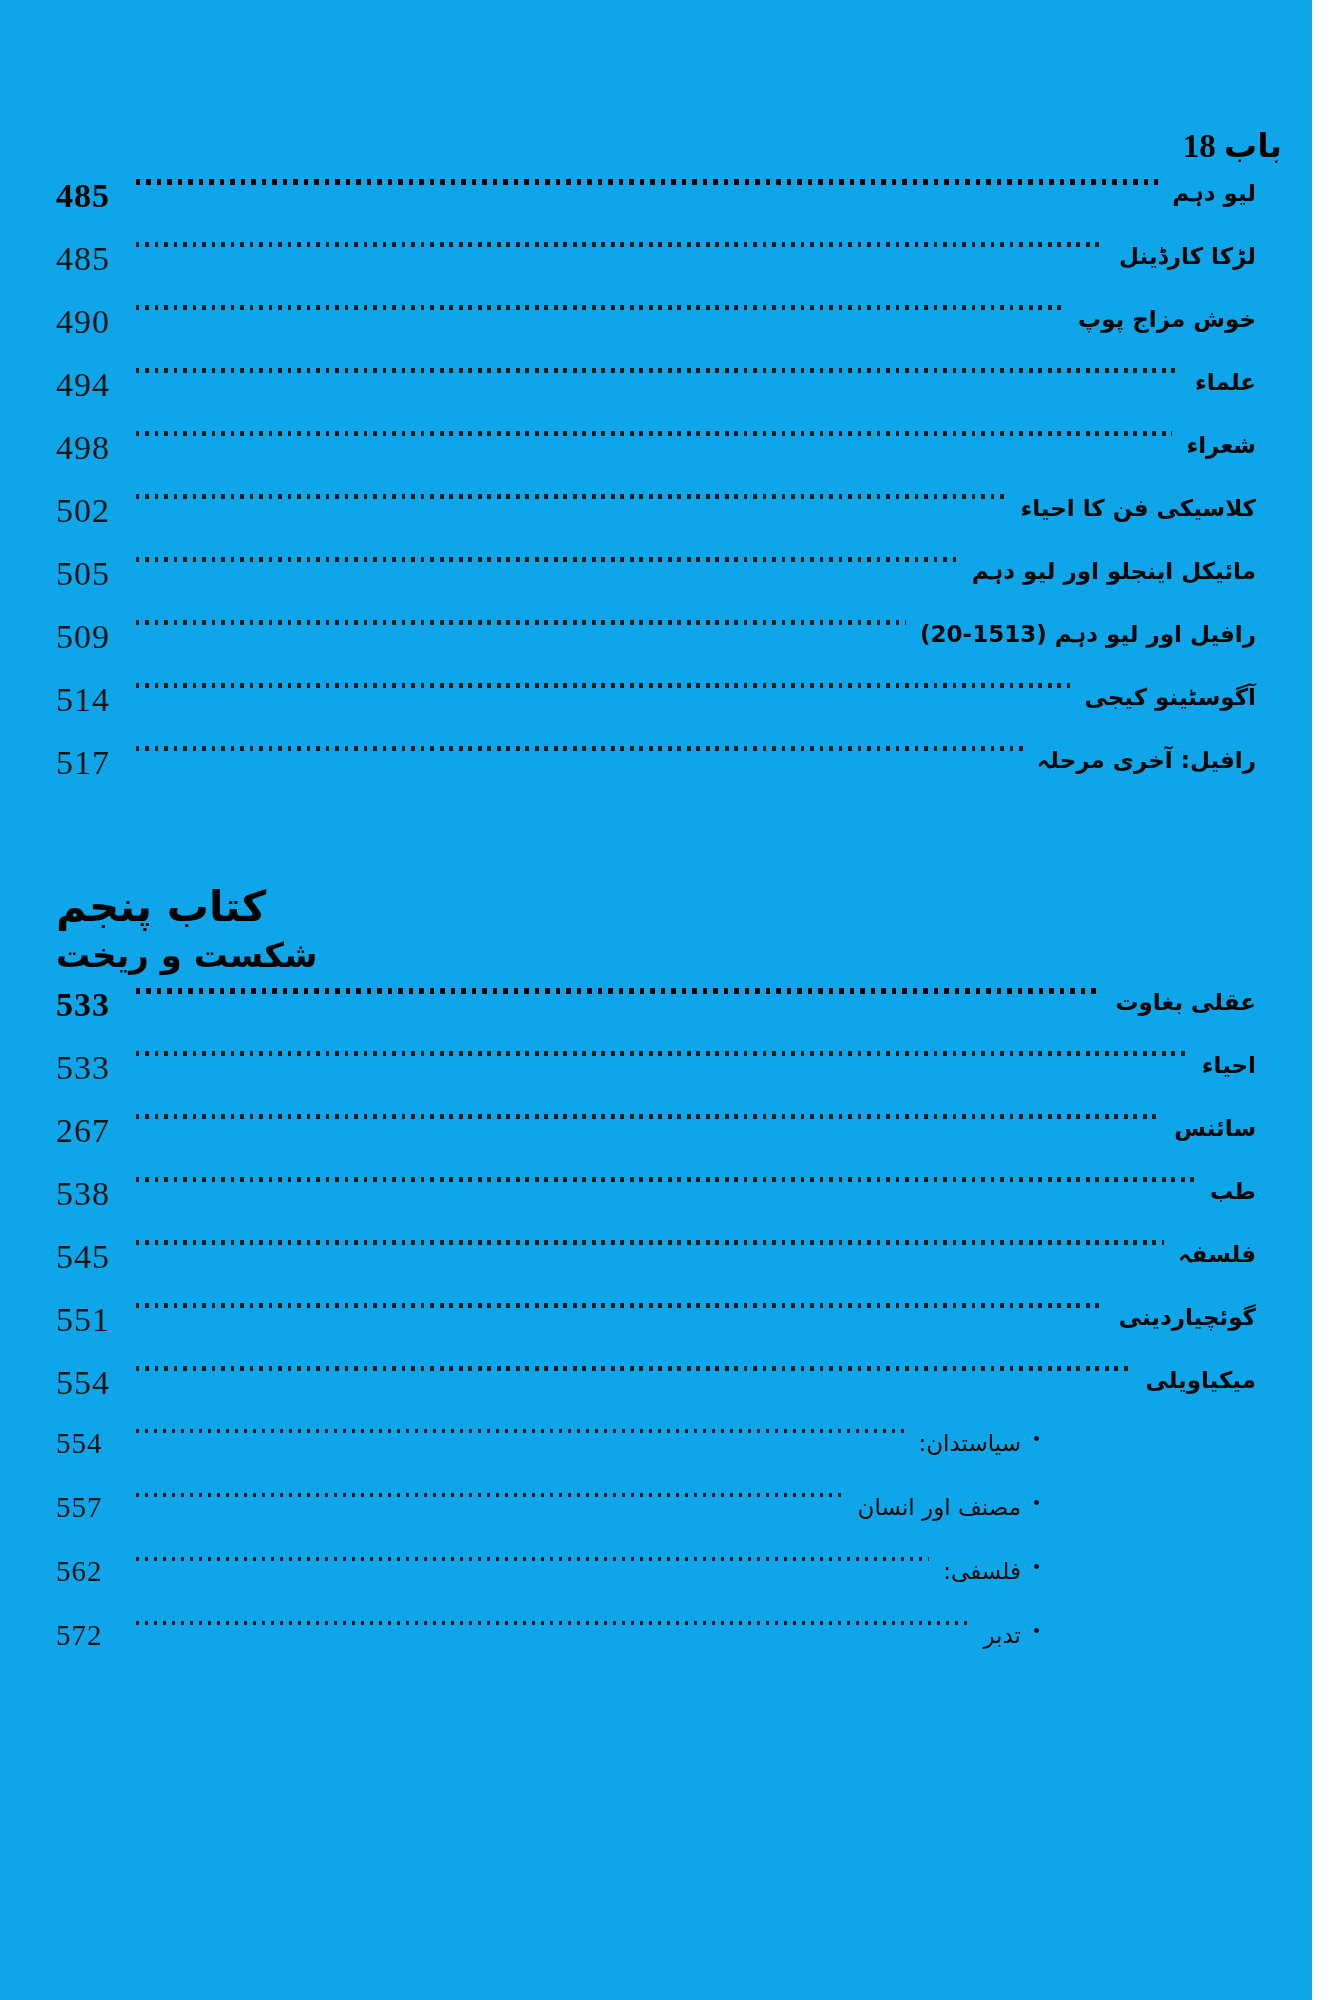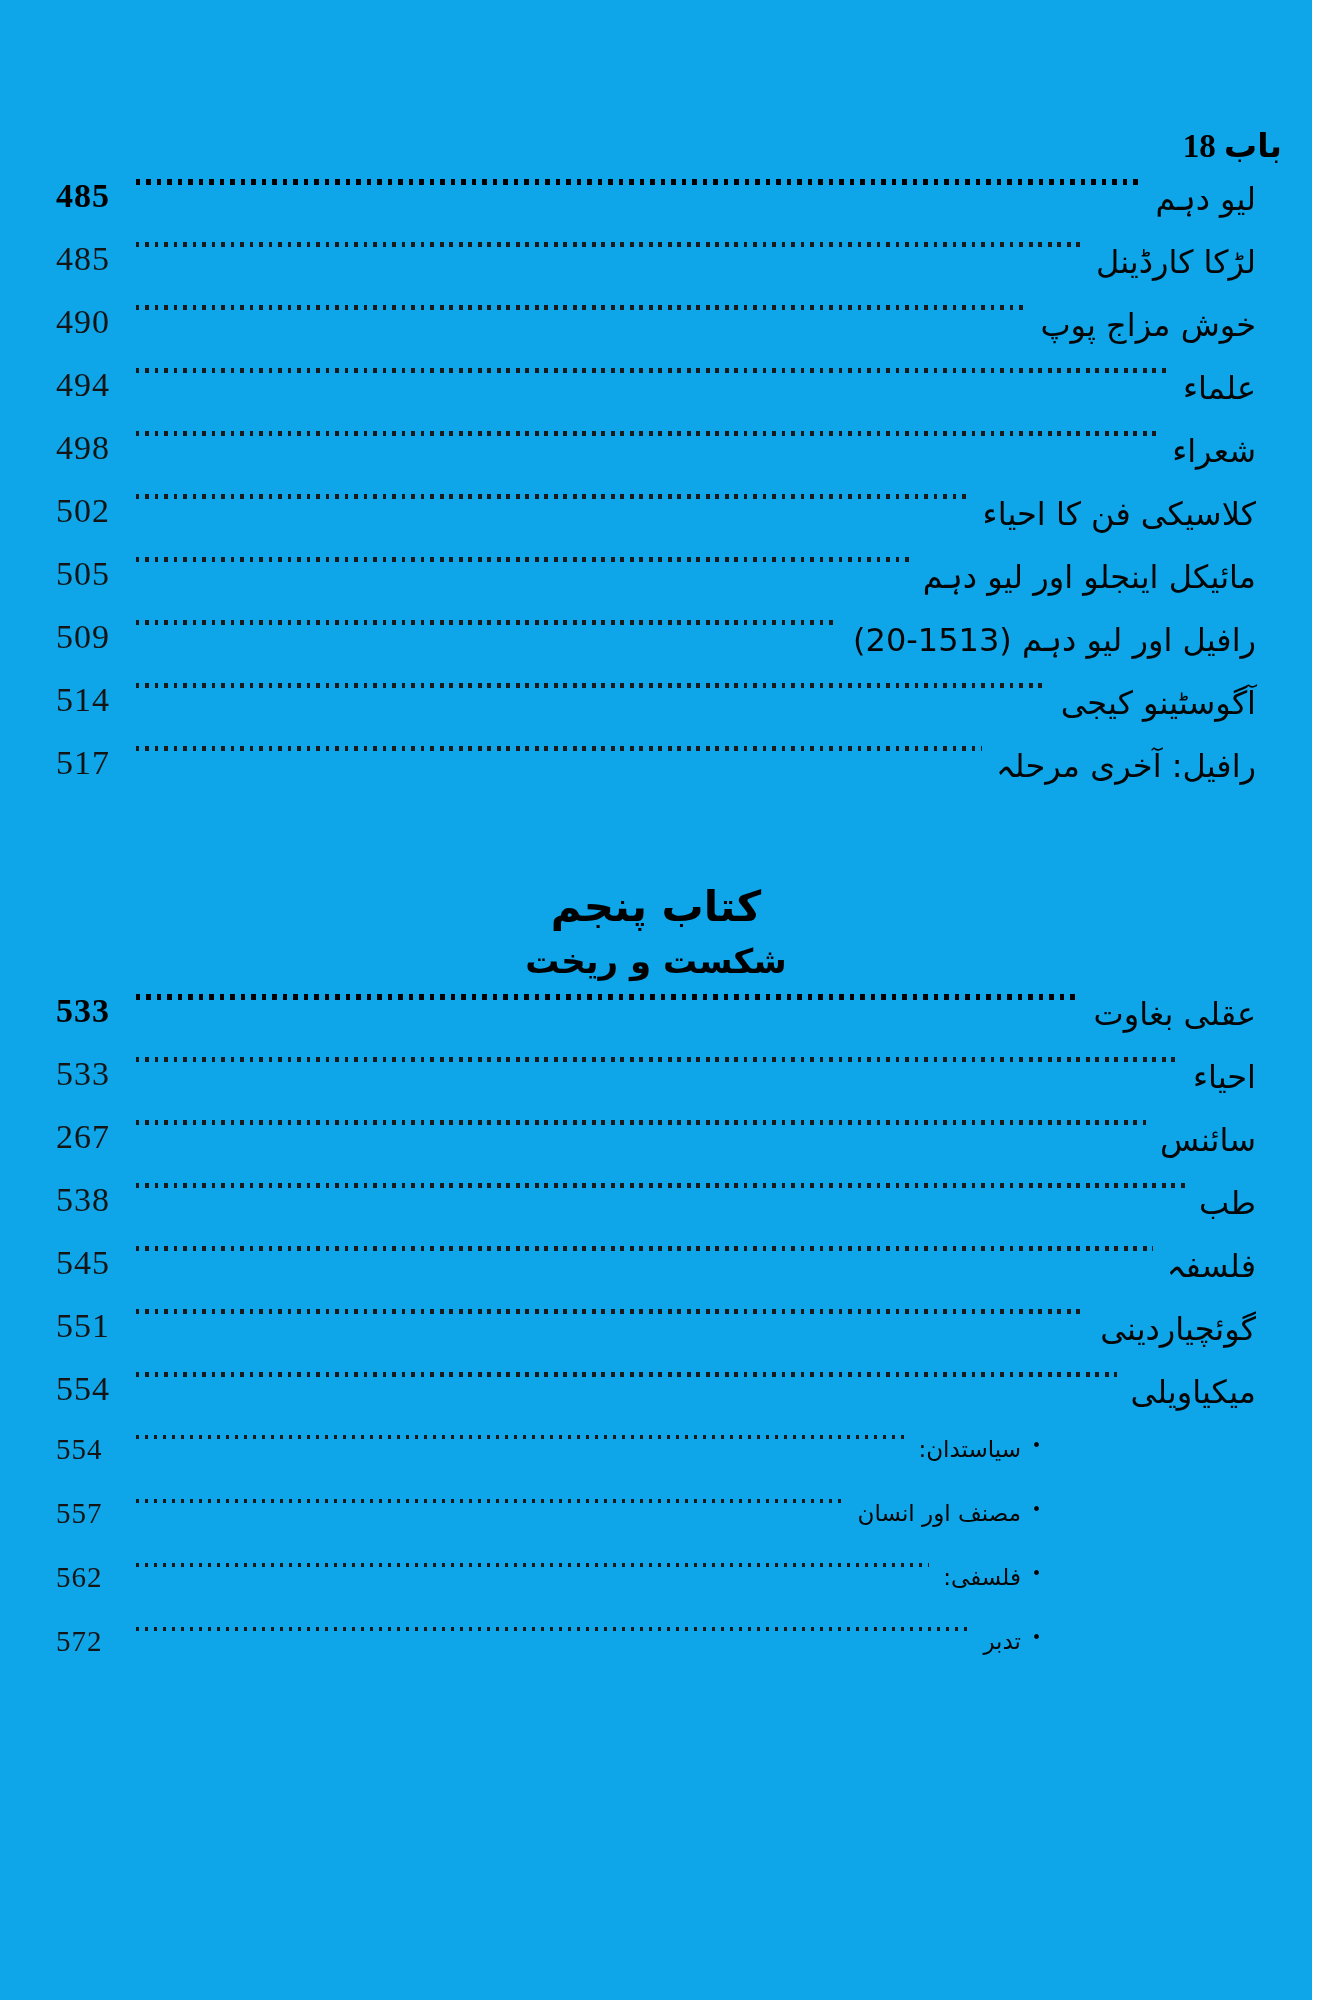--- a/index.html
+++ b/index.html
@@ -25,33 +25,33 @@
   .row.bold .num { font-weight:bold; color:#000; }
   .leader {
     flex:1; height:5px; margin:0 14px 7px 10px;
     background-image:repeating-linear-gradient(to right,#1a1a1a 0 3.5px,transparent 3.5px 9.5px);
   }
   .row.bold .leader {
     height:6px; margin-bottom:6px;
     background-image:repeating-linear-gradient(to right,#000 0 4.5px,transparent 4.5px 10.5px);
   }
   .label {
-    font-family:"DejaVu Sans",sans-serif; font-size:32px; font-weight:normal;
+    font-family:"DejaVu Sans",sans-serif; font-size:23px; font-weight:bold;
     direction:rtl; line-height:1.3; white-space:nowrap; color:#060606;
   }
   .row.sub { padding-right:216px; height:64px; }
   .row.sub .num { font-size:29px; }
   .row.sub .label { font-size:23px; font-weight:normal; }
   .row.sub .leader { height:4px; margin-bottom:8px;
     background-image:repeating-linear-gradient(to right,#1a1a1a 0 3px,transparent 3px 9px); }
   .bullet { font-size:20px; line-height:1; margin-left:12px; margin-bottom:9px; color:#000; }
 
-  .book5 { margin-top:72px; text-align:center; direction:rtl; color:#000; }
+  .book5 { margin-top:72px; text-align:left; direction:rtl; color:#000; }
   .book5 .title { font-family:"DejaVu Sans",sans-serif; font-weight:bold; font-size:42px; line-height:1.25; }
-  .book5 .subtitle { font-family:"DejaVu Sans",sans-serif; font-weight:bold; font-size:34px; line-height:1.25; margin-top:6px; }
+  .book5 .subtitle { font-family:"DejaVu Sans",sans-serif; font-weight:bold; font-size:34px; line-height:1.25; }
 </style>
 </head>
 <body>
 
 <div class="page">
   <div class="content">
 
     <div class="bab-heading h18">باب 18</div>
 
     <div class="rows">

